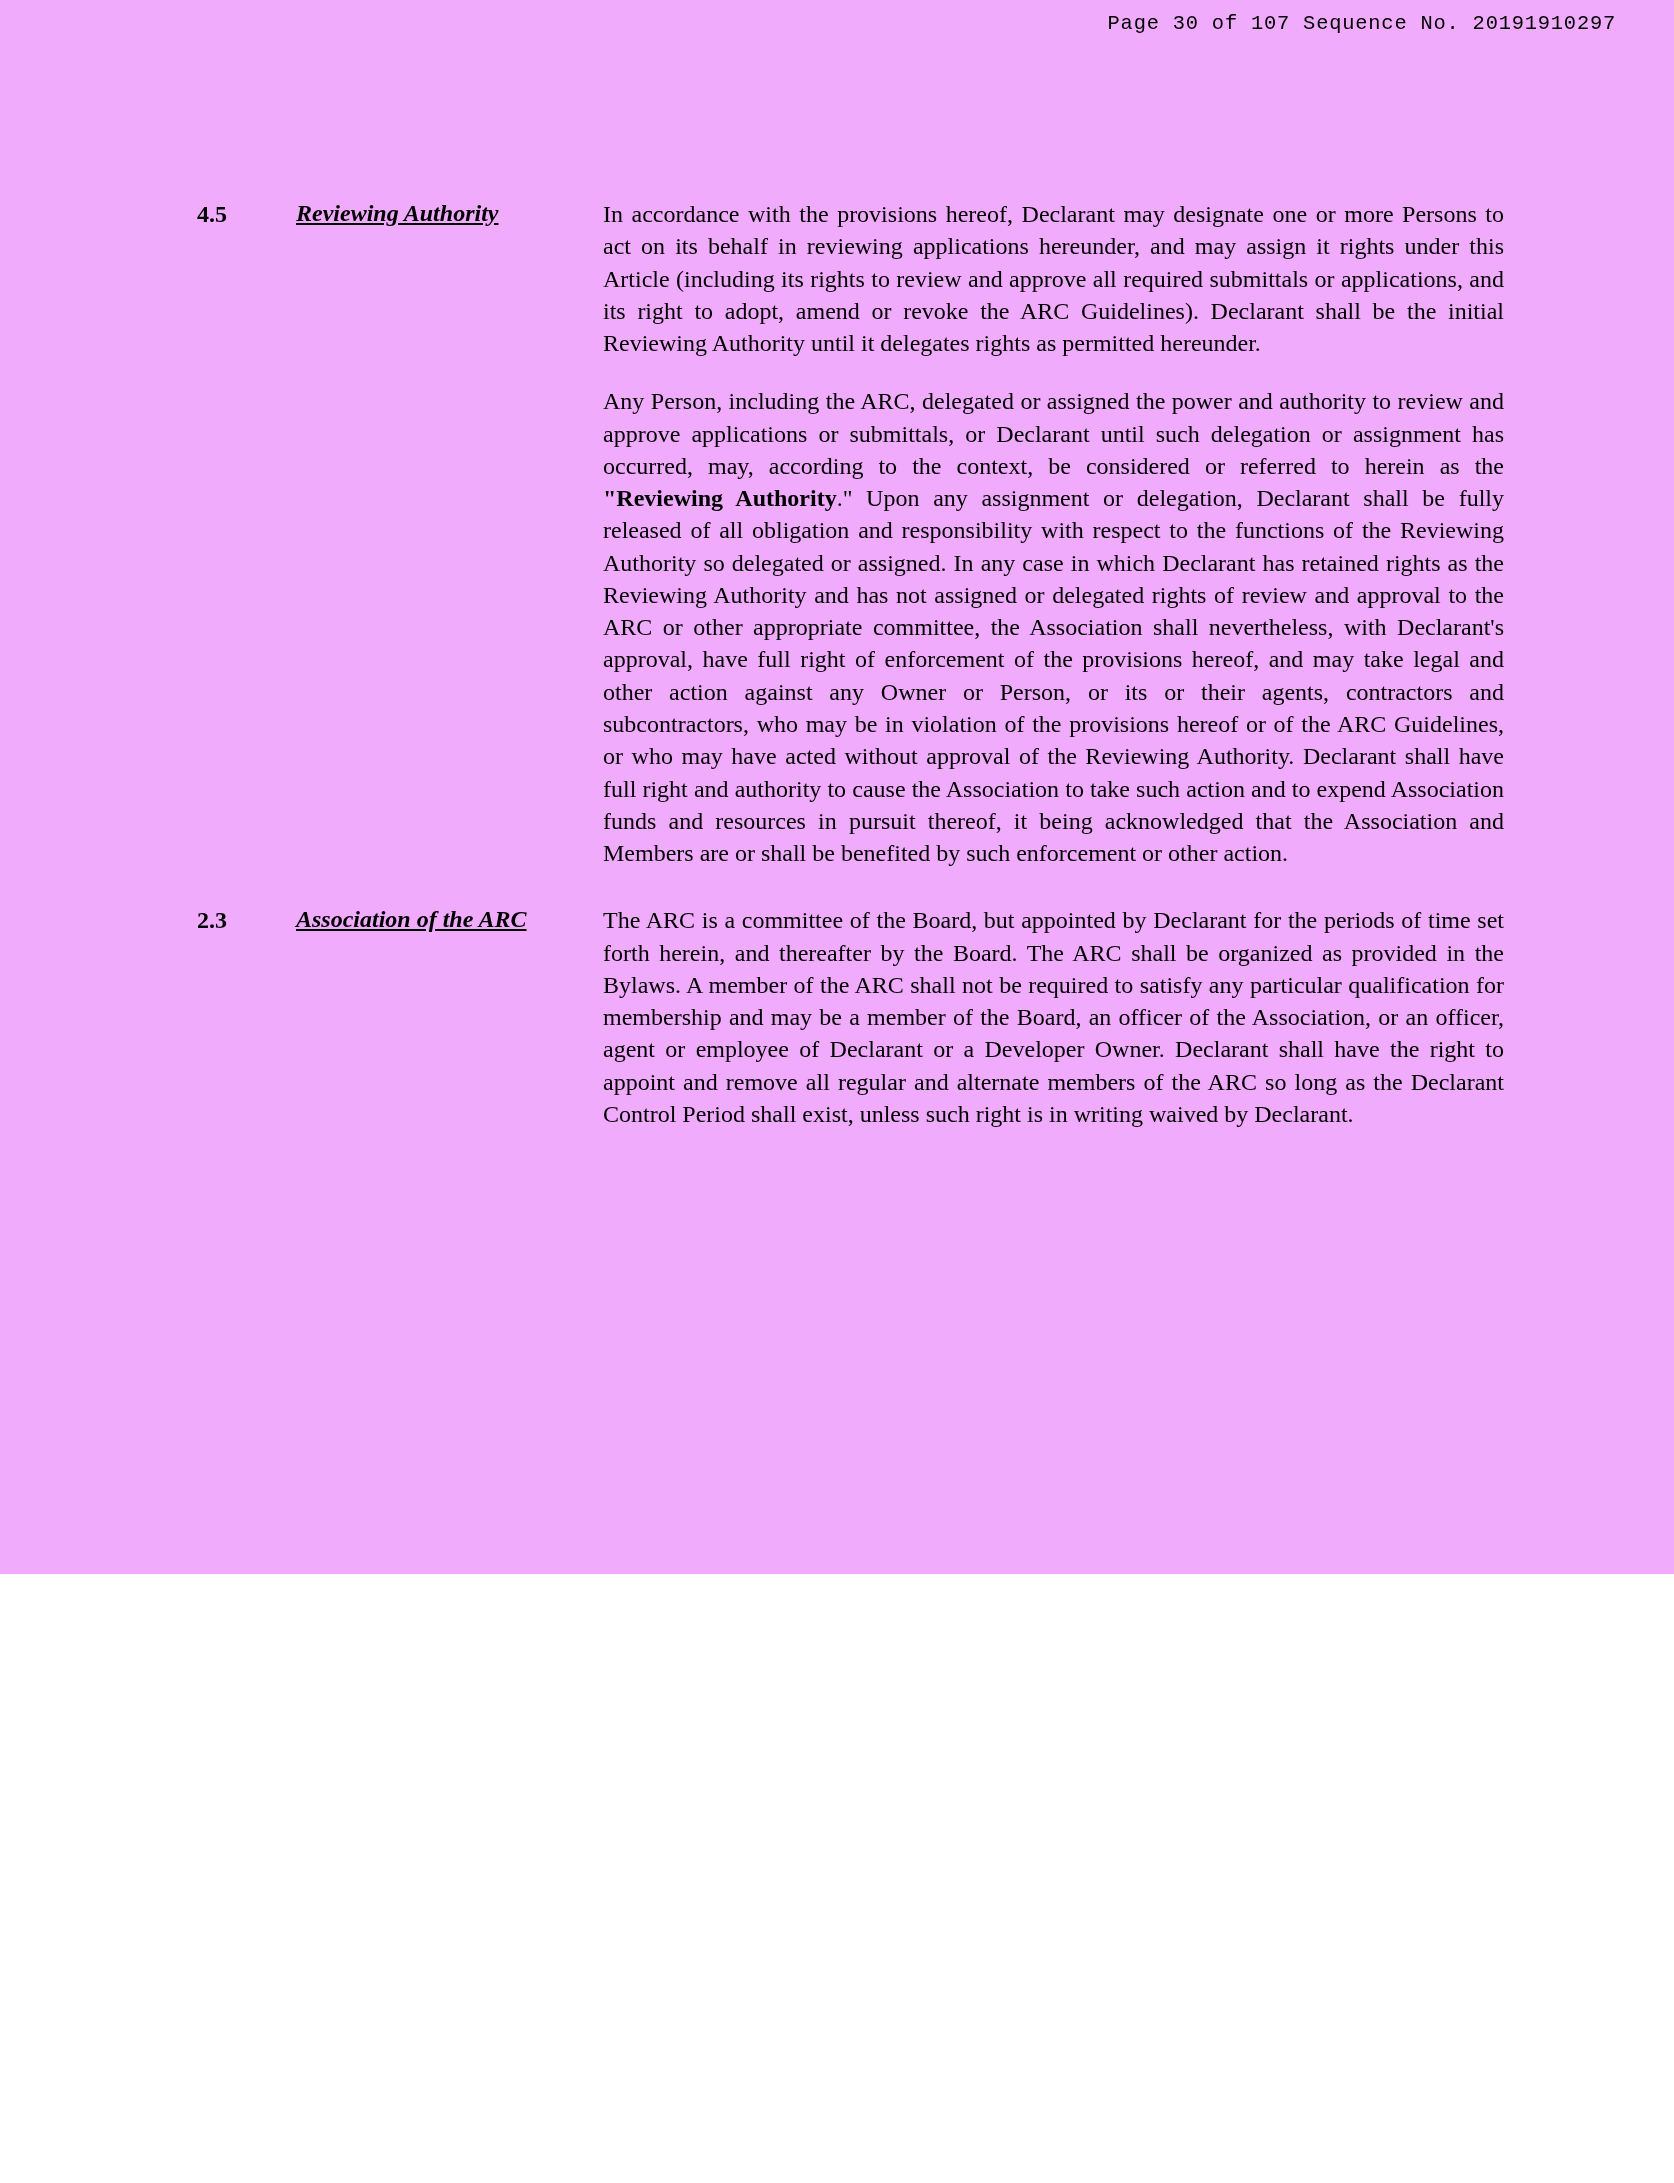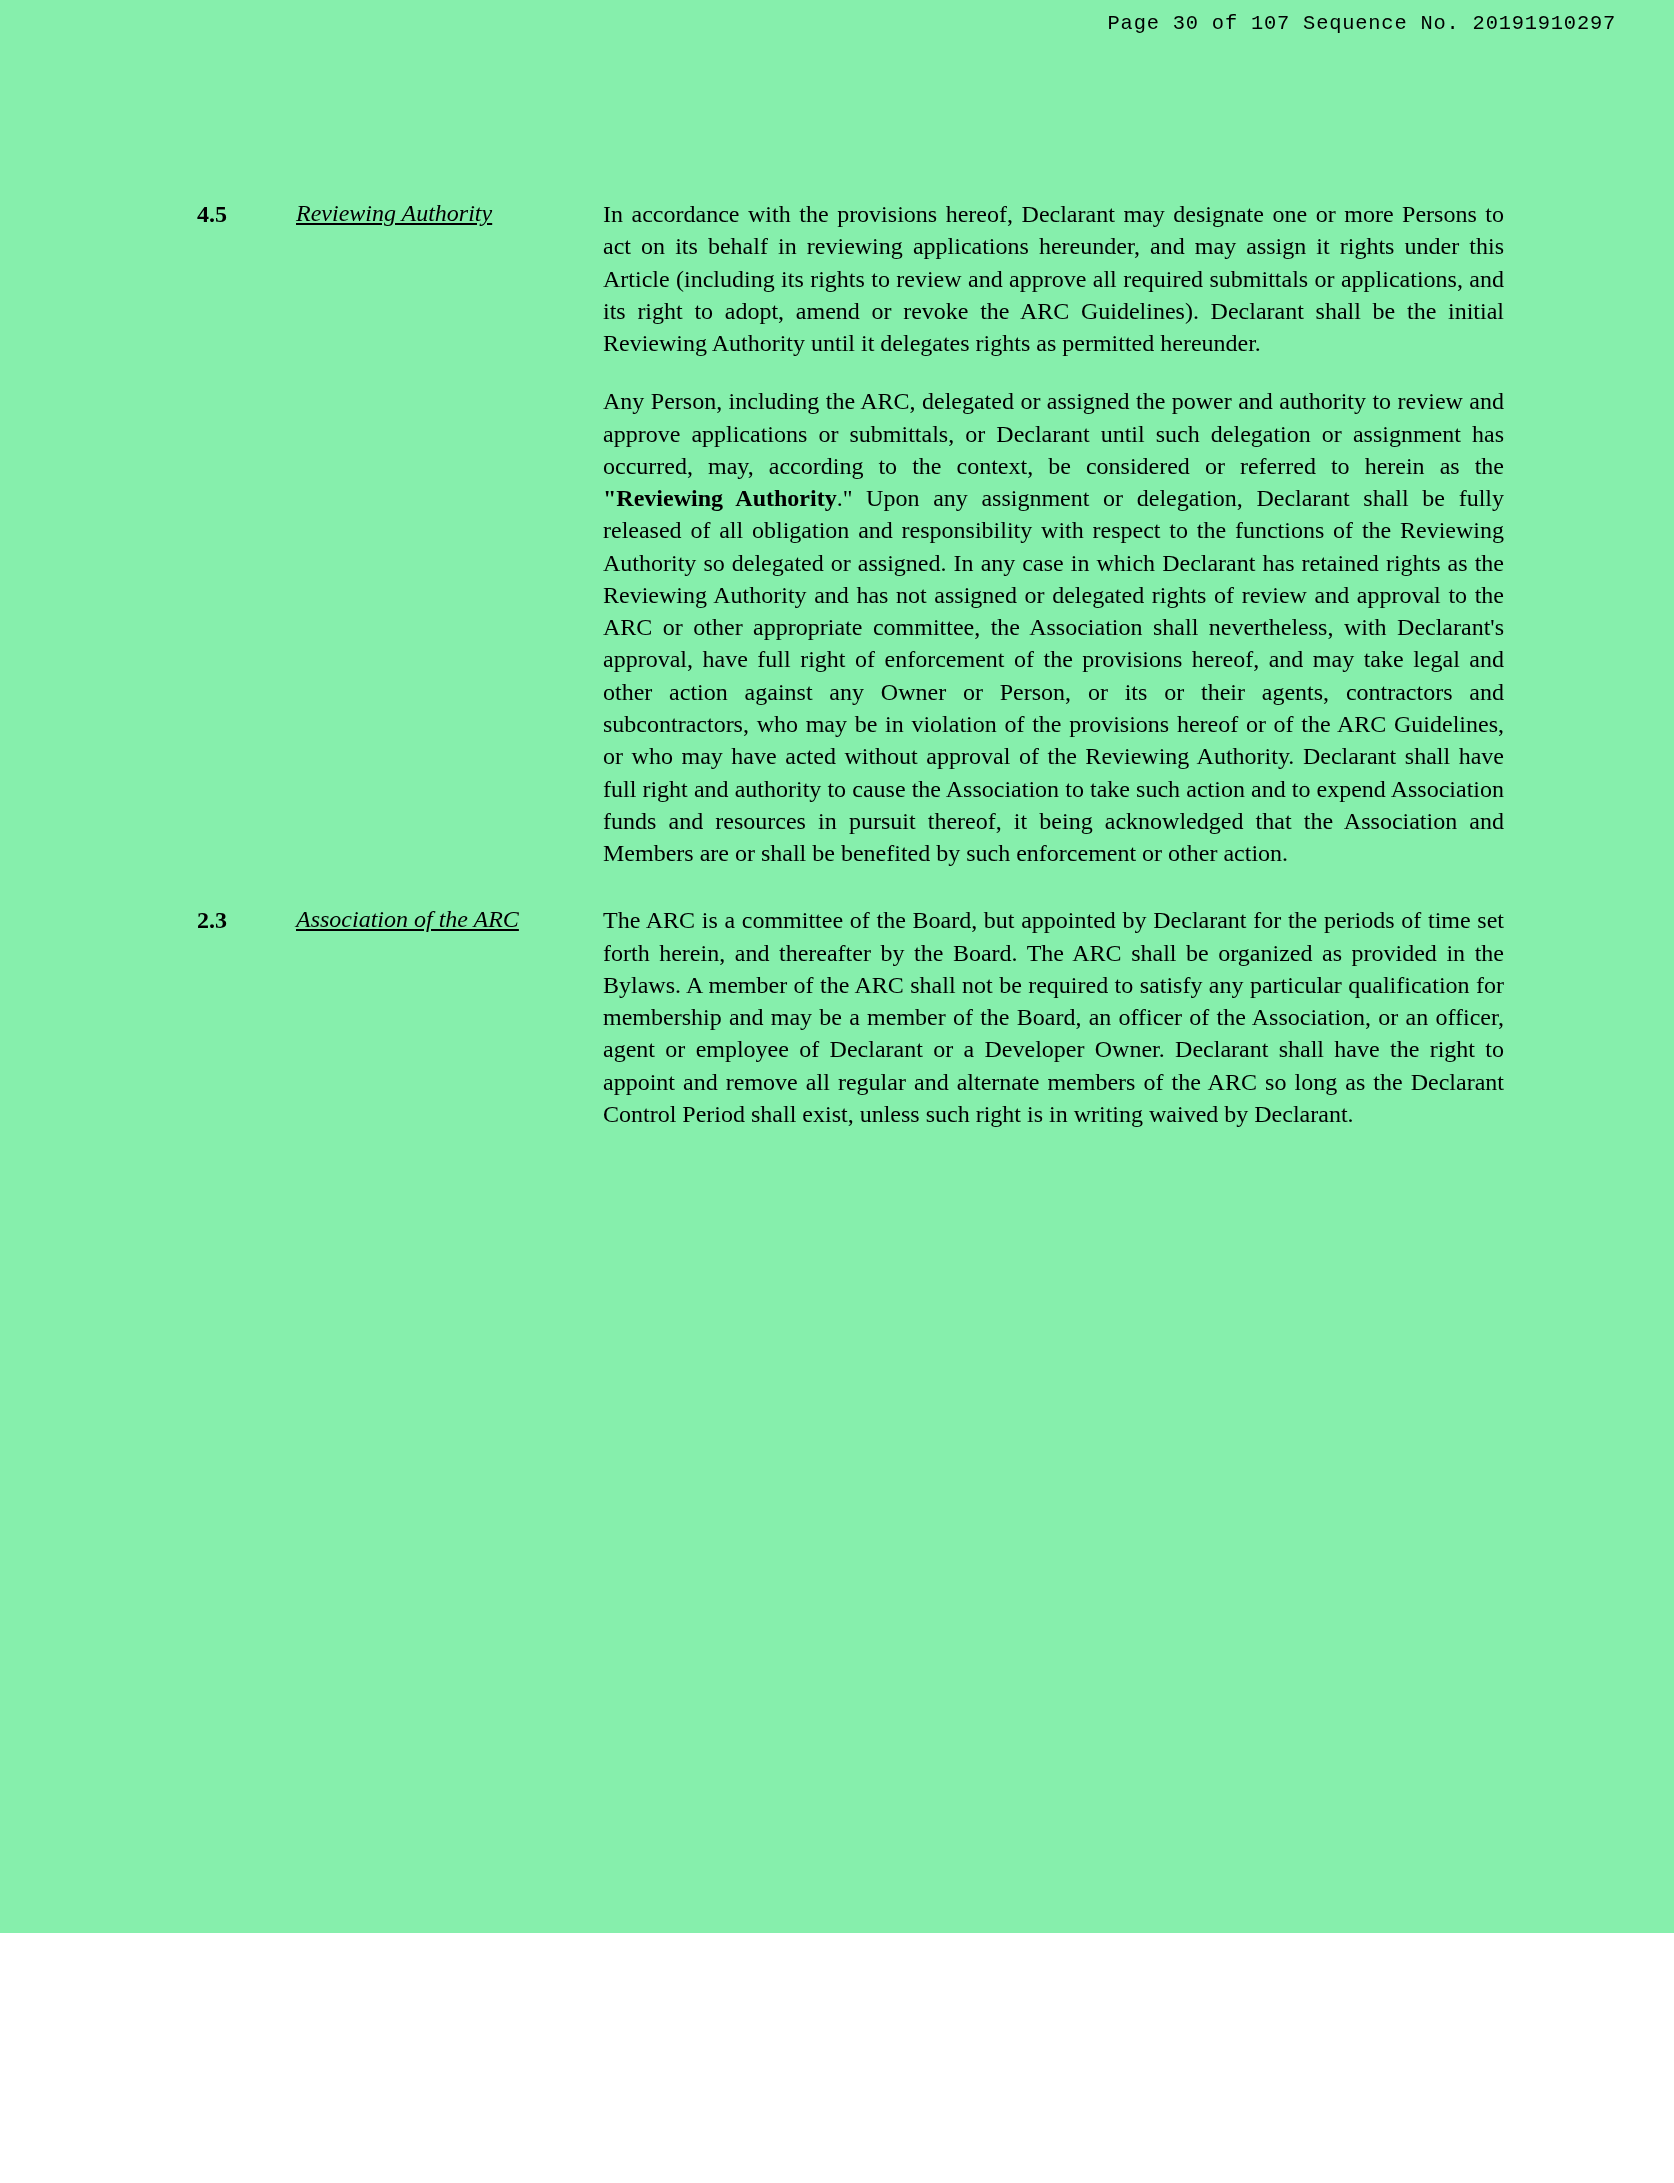--- a/index.html
+++ b/index.html
@@ -7,22 +7,22 @@
     padding: 0;
     background: #ffffff;
   }
   body {
     font-family: "Liberation Serif", serif;
     color: #000000;
   }
   .page {
     position: relative;
     width: 1675px;
-    height: 1933px;
-    background: #86efac;
+    height: 1574px;
+    background: #f0abfc;
     overflow: hidden;
     box-sizing: border-box;
   }
   .header {
     position: absolute;
     top: 12px;
     right: 59px;
     font-family: "Liberation Mono", monospace;
     font-size: 20.4px;
     letter-spacing: 0.8px;
@@ -47,21 +47,21 @@
     width: 99px;
     flex: 0 0 99px;
     font-weight: bold;
     font-size: 24px;
     line-height: 1.33;
     padding-top: 0.7px;
   }
   .sec-title {
     width: 276px;
     flex: 0 0 276px;
-    font-weight: normal;
+    font-weight: bold;
     font-style: italic;
     font-size: 24px;
     line-height: 1.33;
     text-decoration: underline;
     padding-right: 13px;
     box-sizing: border-box;
   }
   .sec-body {
     flex: 1 1 auto;
     font-size: 24px;

